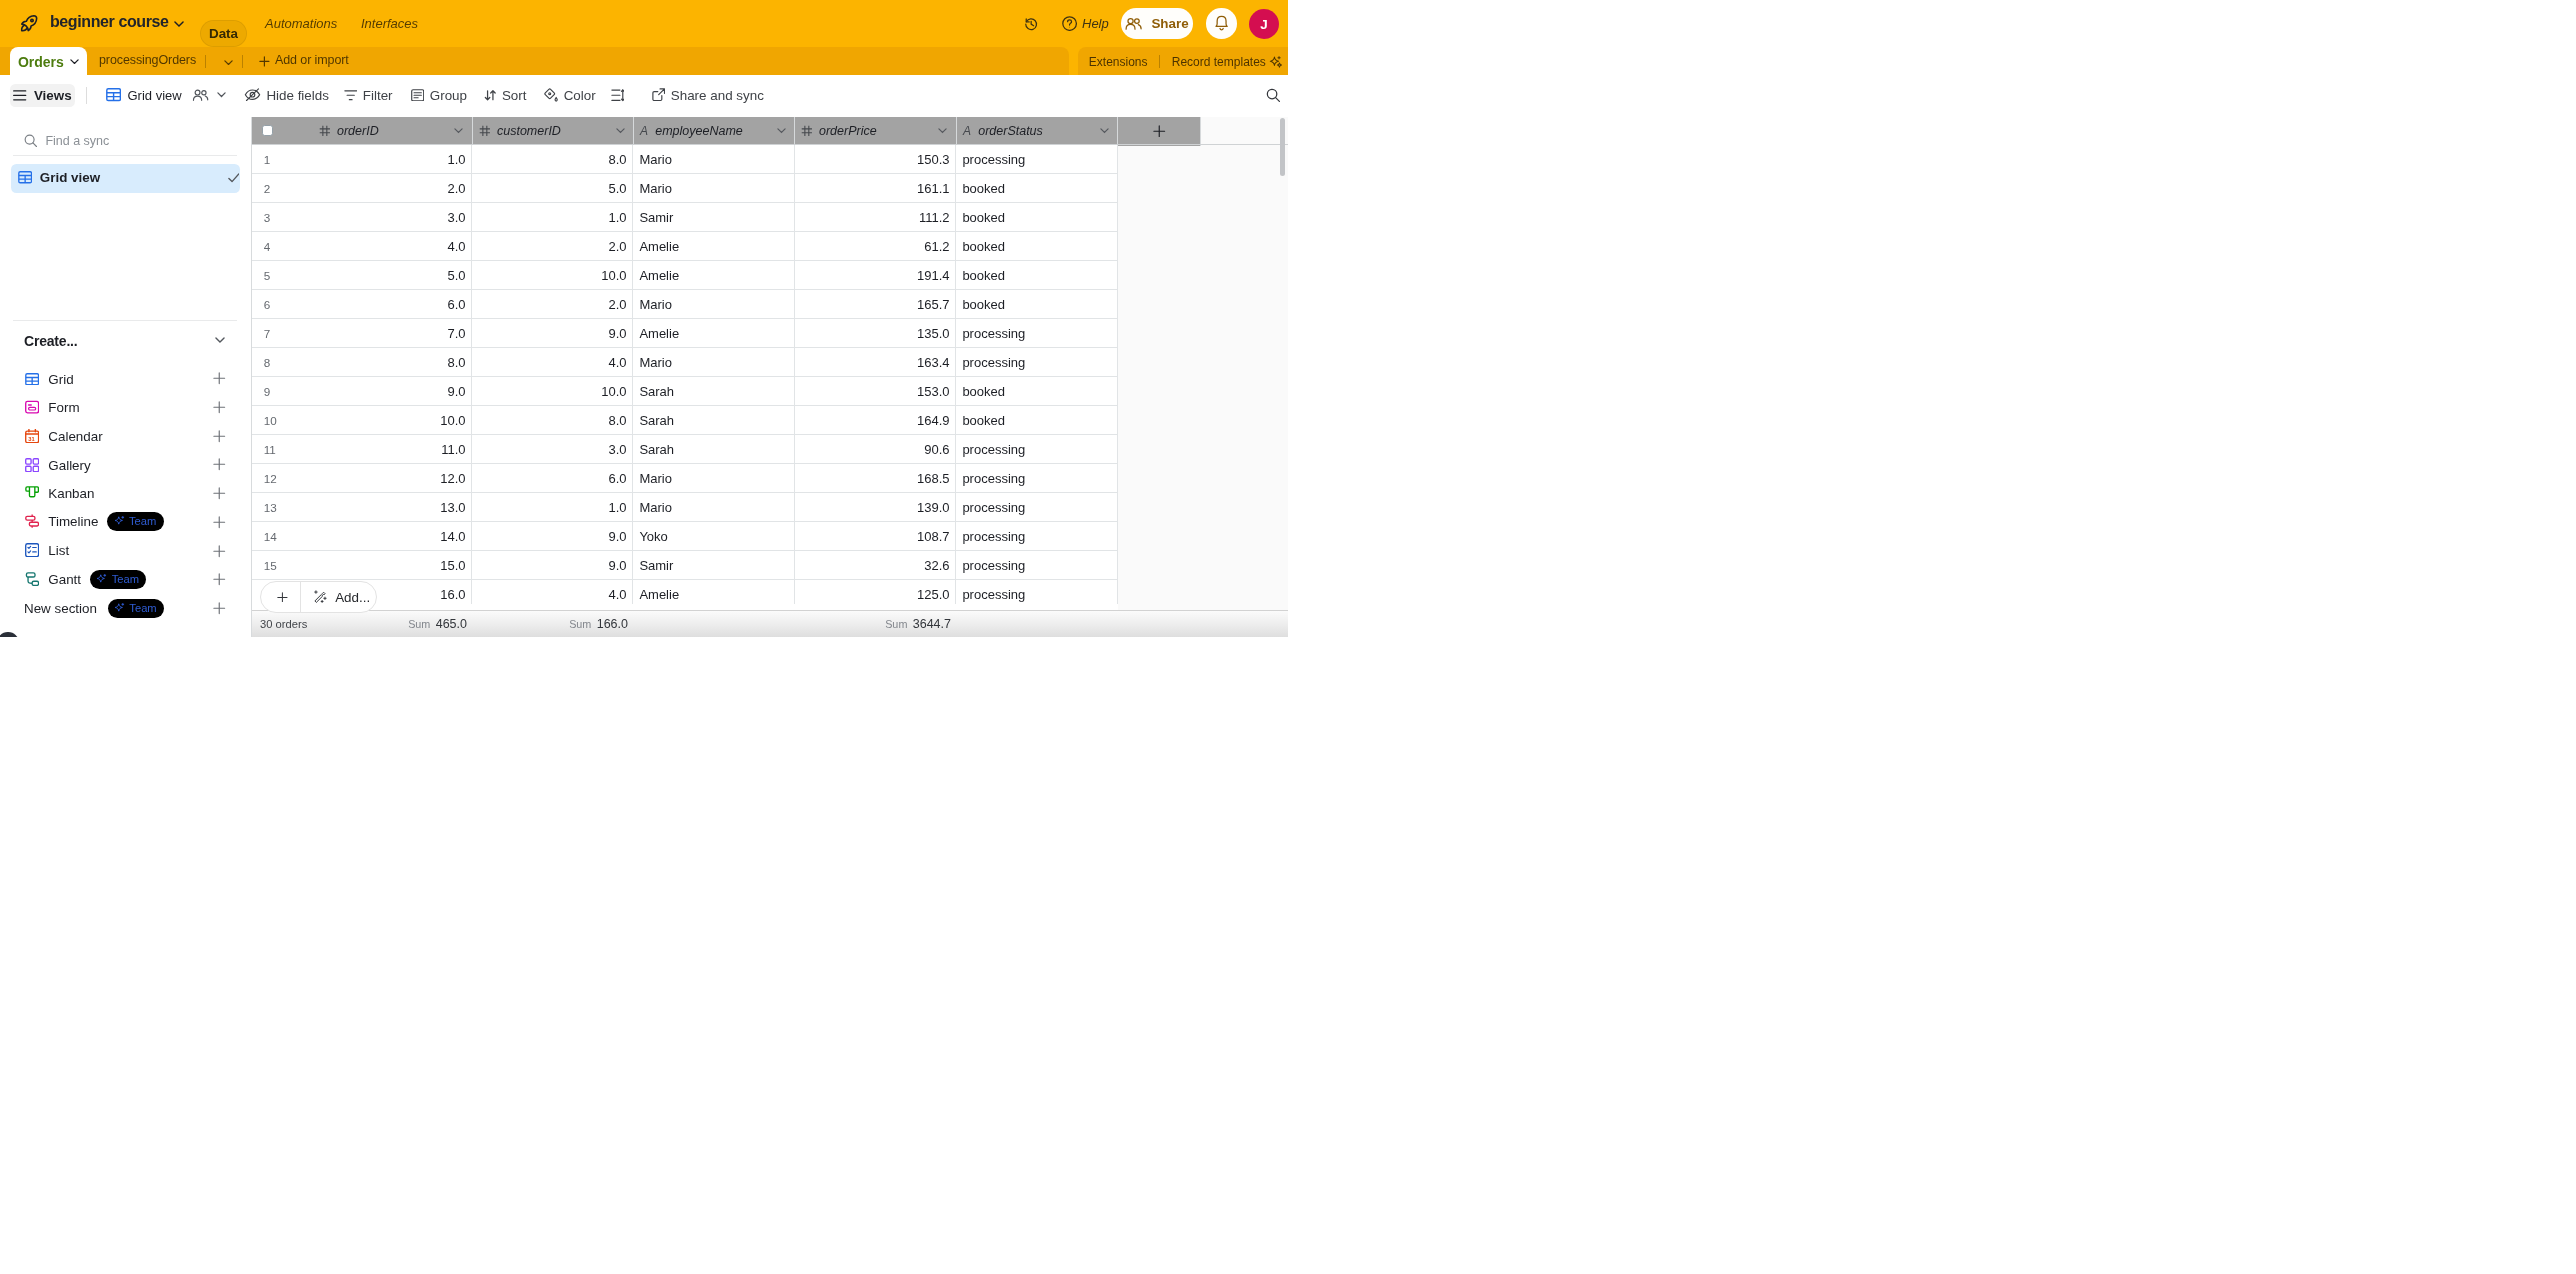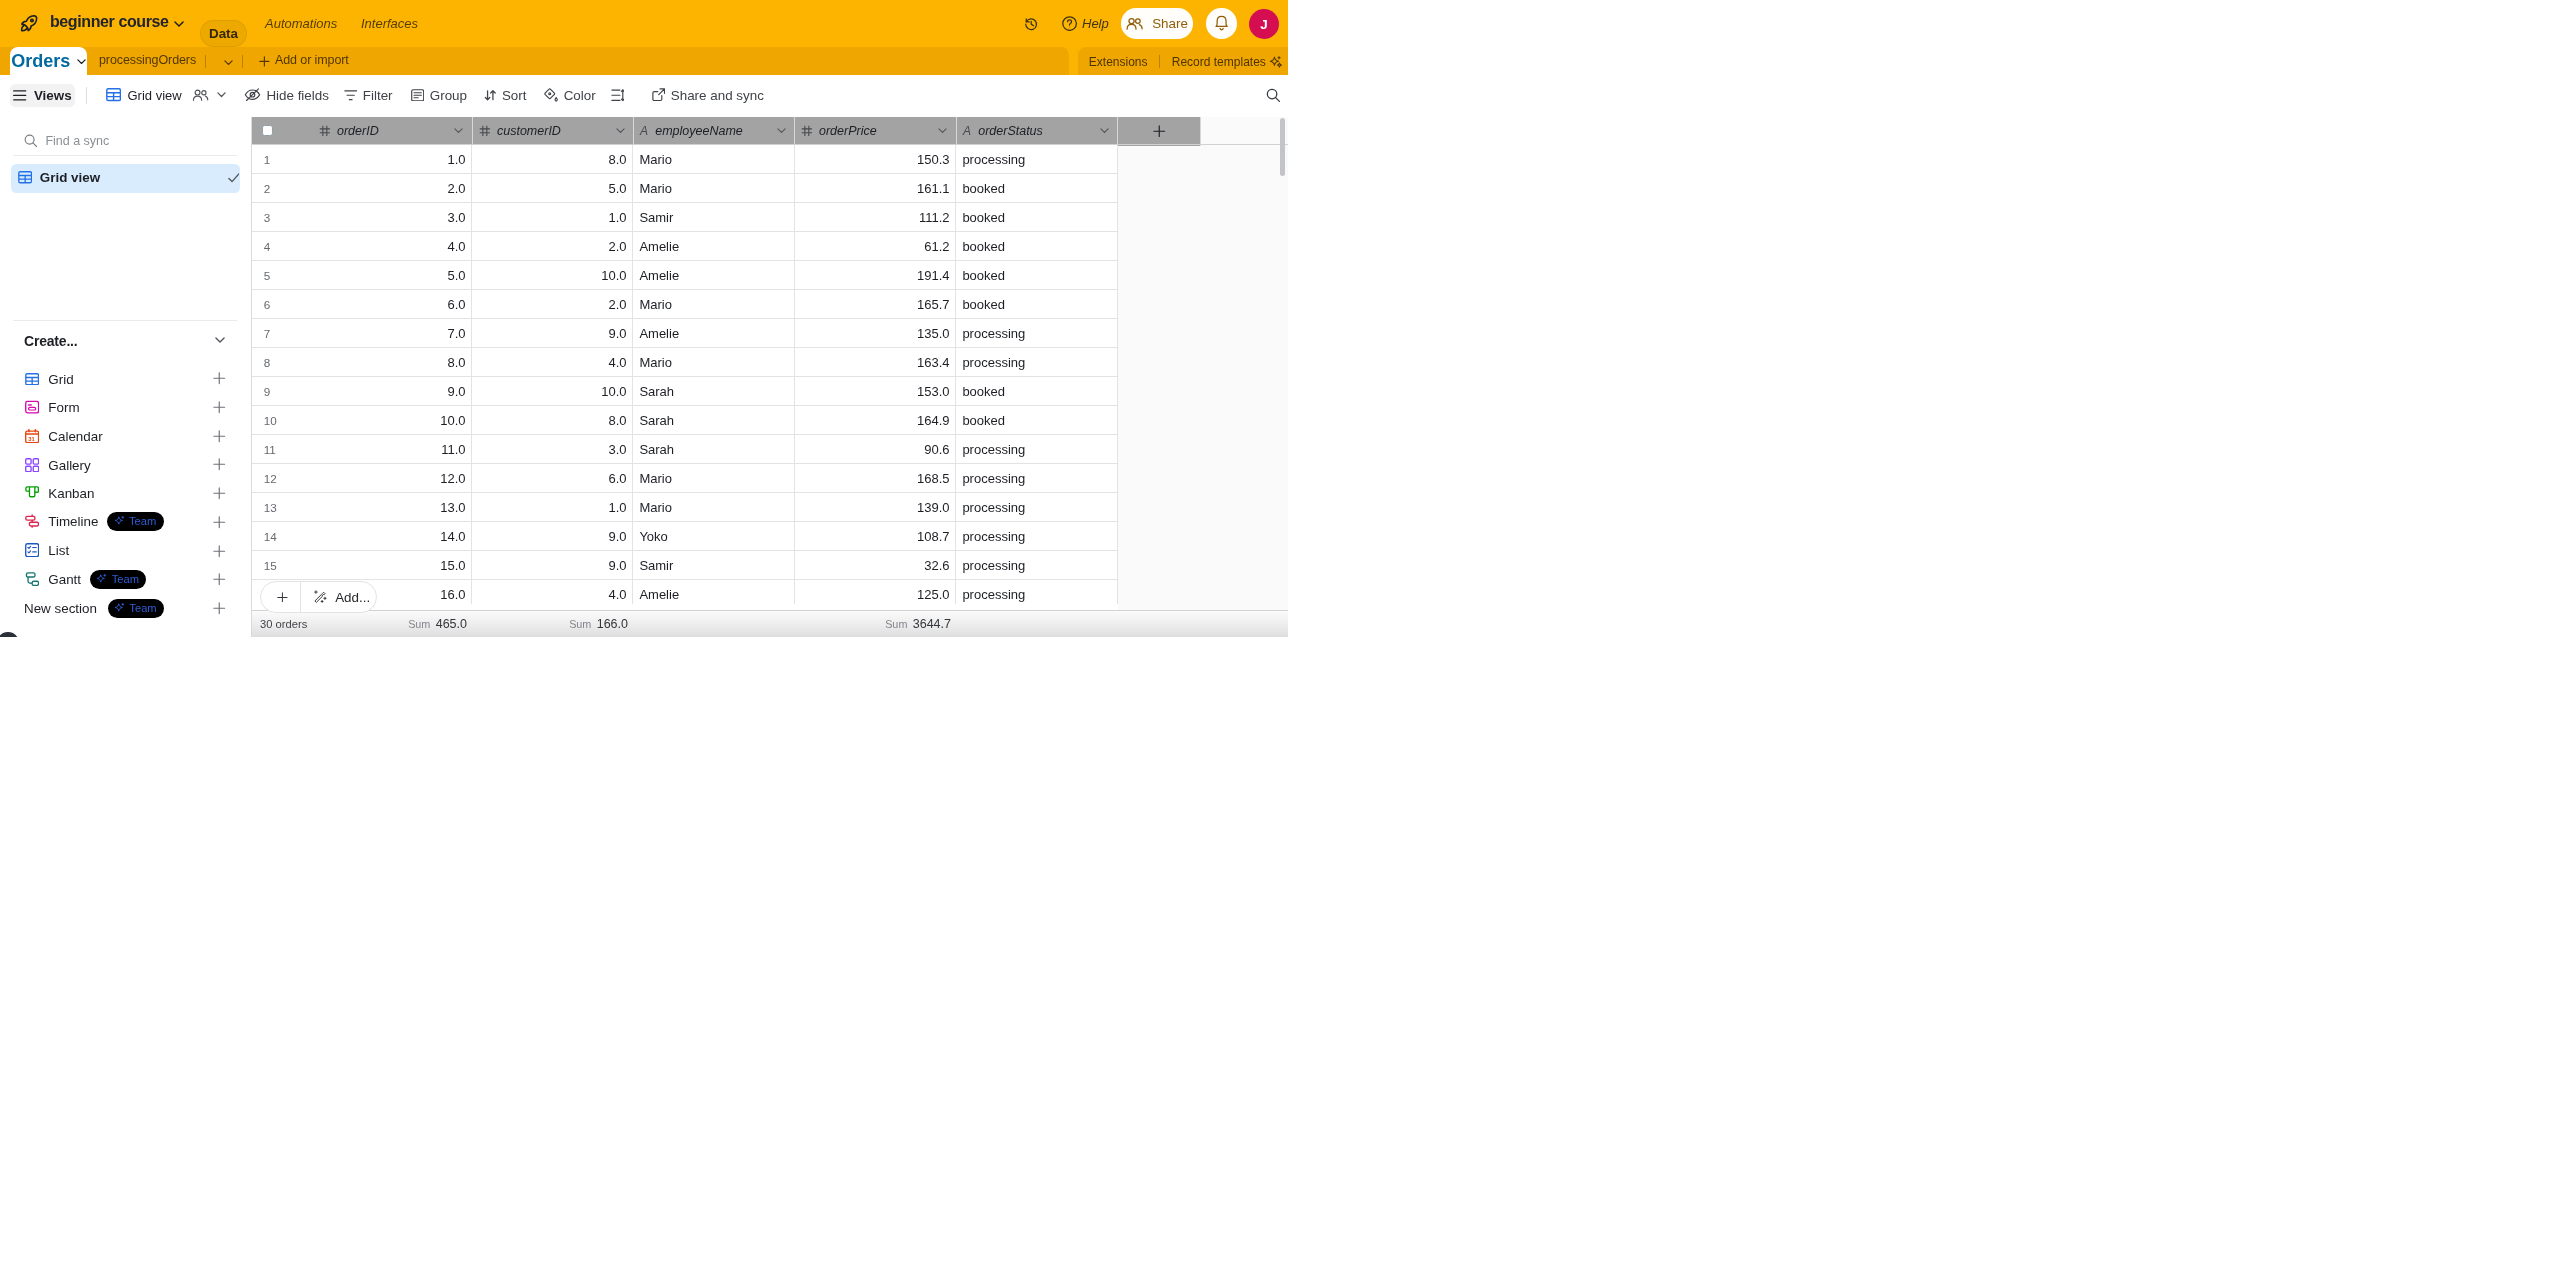--- a/index.html
+++ b/index.html
@@ -9,33 +9,33 @@
   svg { display:block; }
 
   
   #topbar { position:absolute; left:0; top:0; width:1288px; height:47px; background:#fcb400; }
   #title { position:absolute; left:50px; top:13.4px; font-size:16px; font-weight:700; color:#22242a; letter-spacing:-0.4px; }
   .topnav { position:absolute; top:0; height:47px; display:flex; align-items:center; font-size:13px; color:rgba(35,24,0,0.78);font-style:italic; }
   #pill-data { position:absolute; left:200px; top:20px; width:47px; height:27px; border-radius:13.4px;
     background:rgba(0,0,0,0.06); border:0.9px solid rgba(0,0,0,0.07); display:flex; align-items:center; justify-content:center;
     font-size:13.4px; font-weight:600; color:#342903; }
   #share-pill { position:absolute; left:1121px; top:8px; width:72px; height:30.5px; border-radius:15.2px; background:#fffefb;
-    display:flex; align-items:center; justify-content:center; gap:9px; color:#8f5d07; font-size:13.4px; font-weight:400; }
+    display:flex; align-items:center; justify-content:center; gap:9px; color:#8f5d07; font-size:13.4px; font-weight:700; }
   #bell-circ { position:absolute; left:1206px; top:8px; width:30.5px; height:30.5px; border-radius:50%; background:#fffefb;
     display:flex; align-items:center; justify-content:center; }
   #avatar { position:absolute; left:1249px; top:9px; width:30px; height:30px; border-radius:50%; background:#d40e50;
     display:flex; align-items:center; justify-content:center; color:#fff; font-size:13.4px; font-weight:600; }
 
   
   #tabbar { position:absolute; left:0; top:47px; width:1288px; height:29px; background:#fcb400; }
   #tabs-left { position:absolute; left:0; top:0; width:1069px; height:29px; background:#f0a601; border-radius:0 8px 0 0; }
   #tabs-right { position:absolute; left:1078px; top:0; width:210px; height:29px; background:#f0a601; border-radius:8px 0 0 0;
     display:flex; align-items:center; font-size:12px; white-space:nowrap; color:rgba(38,25,0,0.82); }
   #tab-orders { position:absolute; left:10px; top:0; width:77px; height:29px; background:#fff; border-radius:8px 8px 0 0;
-    display:flex; align-items:center; justify-content:center; gap:6.3px; font-size:18px; font-weight:600; color:#0369a1; }
+    display:flex; align-items:center; justify-content:center; gap:6.3px; font-size:14px; font-weight:600; color:#4d7c0f; }
   .tabtxt { font-size:12.5px; letter-spacing:-0.1px; color:rgba(38,25,0,0.8); }
   .vsep { width:0.9px; height:12.5px; background:rgba(0,0,0,0.22); }
 
   
   #toolbar { position:absolute; left:0; top:75px; width:1288px; height:51px; background:#fff; border-bottom:0.9px solid #e2e2e2;padding-left:29px; }
   #views-btn { position:absolute; left:10px; top:9px; width:65px; height:23px; background:#f2f2f2; border-radius:5.4px;
     display:flex; align-items:center; justify-content:center; gap:7.2px; font-size:13.4px; font-weight:600; color:#1d1f25; }
   .tbtn { position:absolute; top:0; height:40px; display:flex; align-items:center; gap:5.4px; font-size:13.4px; color:#3f4247; }
   .tsep { position:absolute; left:86px; top:11.7px; width:0.9px; height:17px; background:#dddddd; }
 

